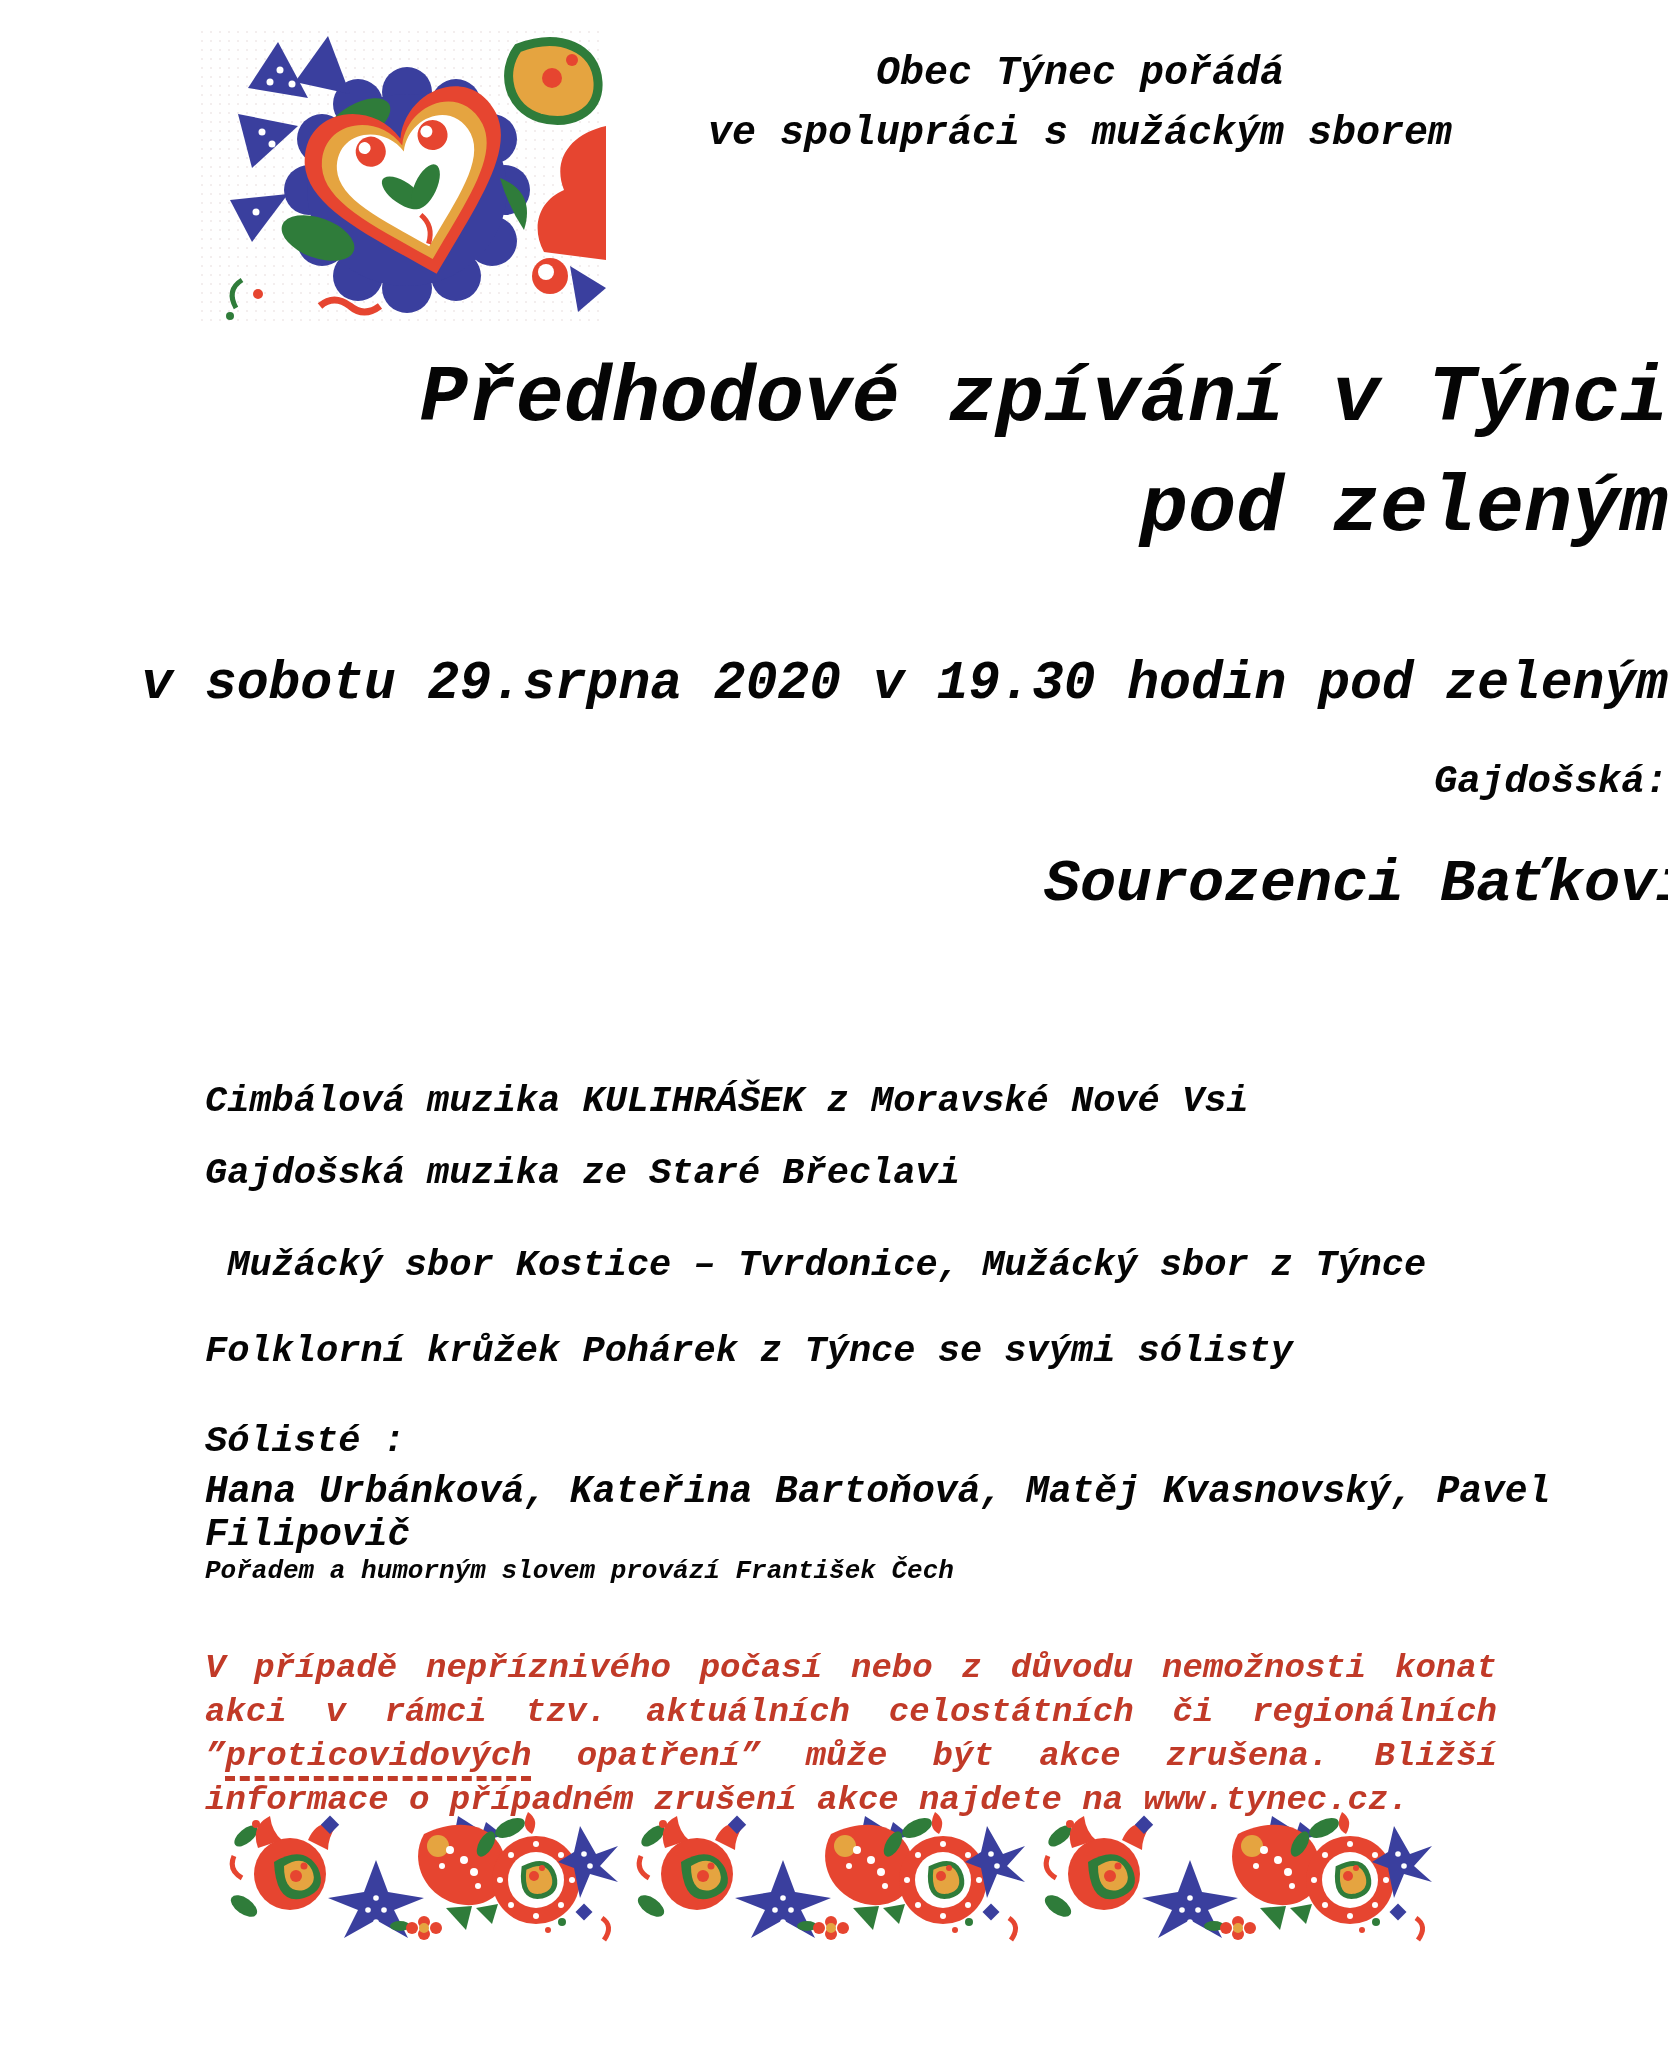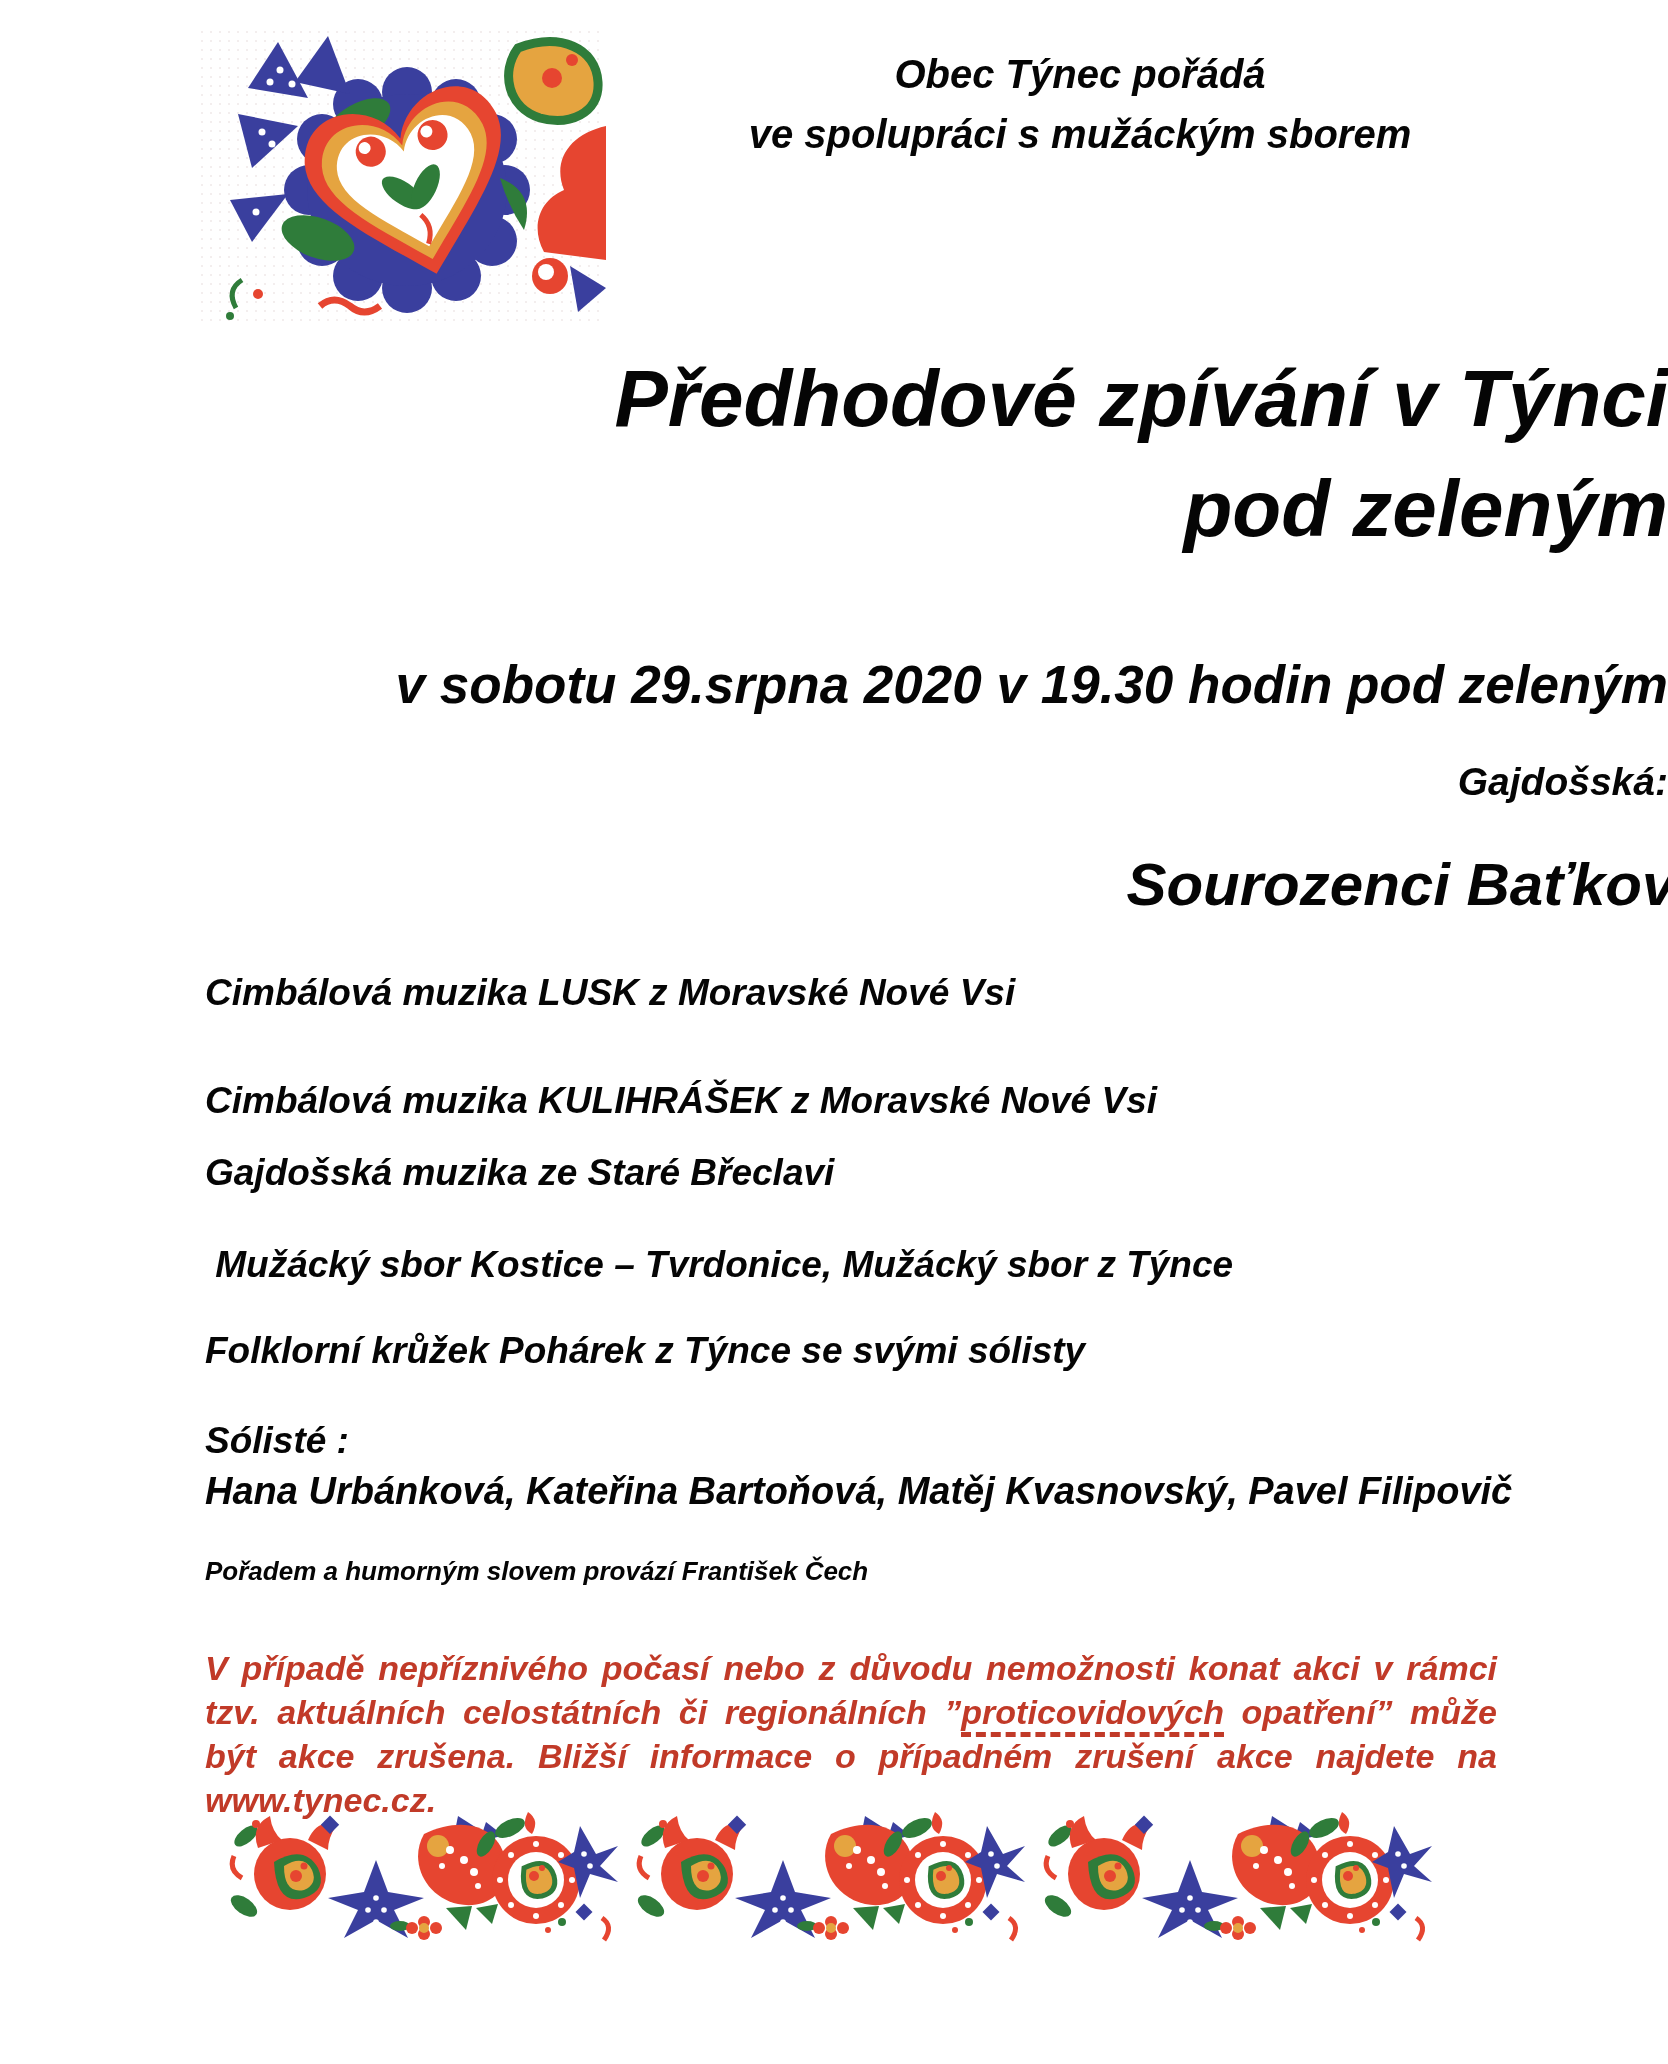--- a/index.html
+++ b/index.html
@@ -1,17 +1,17 @@
 <!DOCTYPE html>
 <html style="--folk-red: #e64530; --folk-blue: #3a3f9e; --folk-green: #2f7c3a; --folk-gold: #e5a440; --notice-color: #c13a28; --text-color: #050505;"><head>
 <meta charset="utf-8">
 <style>
   html,body{margin:0;padding:0;background:#fff;}
   .page{position:relative;width:1668px;height:2064px;background:#fff;overflow:hidden;
-        font-family:Liberation Sans, sans-serif;font-style:italic;font-weight:bold;
+        font-family:Liberation Mono, monospace;font-style:italic;font-weight:bold;
         color:var(--text-color,#050505);}
   .abs{position:absolute;}
   .center{left:0;width:1668px;text-align:right;}
   .header-block{top:44px;left:560px;width:1040px;text-align:center;font-size:40px;line-height:60px;}
   .title-block{top:344px;font-size:80px;line-height:110px;}
   .date-line{top:654px;font-size:53px;}
   .performers-heading{top:760px;font-size:39px;}
   .main-act{top:850px;font-size:60px;padding-left:24px;}
   .item{left:205px;font-size:37px;white-space:pre-wrap;}
   .i0{top:972px;} .i1{top:1060px;margin-top:20px;} .i2{top:1152px;} .i3{top:1244px;} .i4{top:1330px;}
@@ -117,21 +117,20 @@
     <div>Předhodové zpívání v Týnci</div>
     <div>pod zeleným</div>
   </div>
 
   <div class="abs center date-line">v sobotu 29.srpna 2020 v 19.30 hodin pod zeleným</div>
 
   <div class="abs center performers-heading">Gajdošská:</div>
 
   <div class="abs center main-act">Sourozenci Baťkovi</div>
 
-  <div class="abs item i0">Cimbálová muzika LUSK z Moravské Nové Vsi</div>
   <div class="abs item i1">Cimbálová muzika KULIHRÁŠEK z Moravské Nové Vsi</div>
   <div class="abs item i2">Gajdošská muzika ze Staré Břeclavi</div>
   <div class="abs item i3"> Mužácký sbor Kostice – Tvrdonice, Mužácký sbor z Týnce</div>
   <div class="abs item i4">Folklorní krůžek Pohárek z Týnce se svými sólisty</div>
 
   <div class="abs item soloists-label">Sólisté :</div>
   <div class="abs names-line">Hana Urbánková, Kateřina Bartoňová, Matěj Kvasnovský, Pavel Filipovič</div>
   <div class="abs host-line">Pořadem a humorným slovem provází František Čech</div>
 
   <div class="abs notice"><span>V případě nepříznivého počasí nebo z důvodu nemožnosti konat akci v rámci tzv. aktuálních celostátních či regionálních ”</span><span class="dashed">proticovidových</span><span> opatření” může být akce zrušena. Bližší informace o případném zrušení akce najdete na www.tynec.cz.</span></div>

